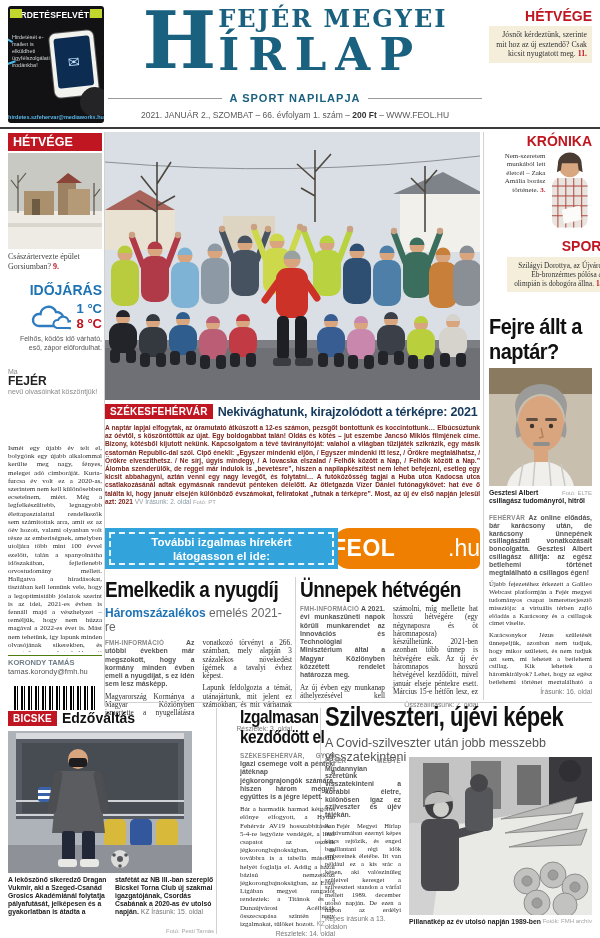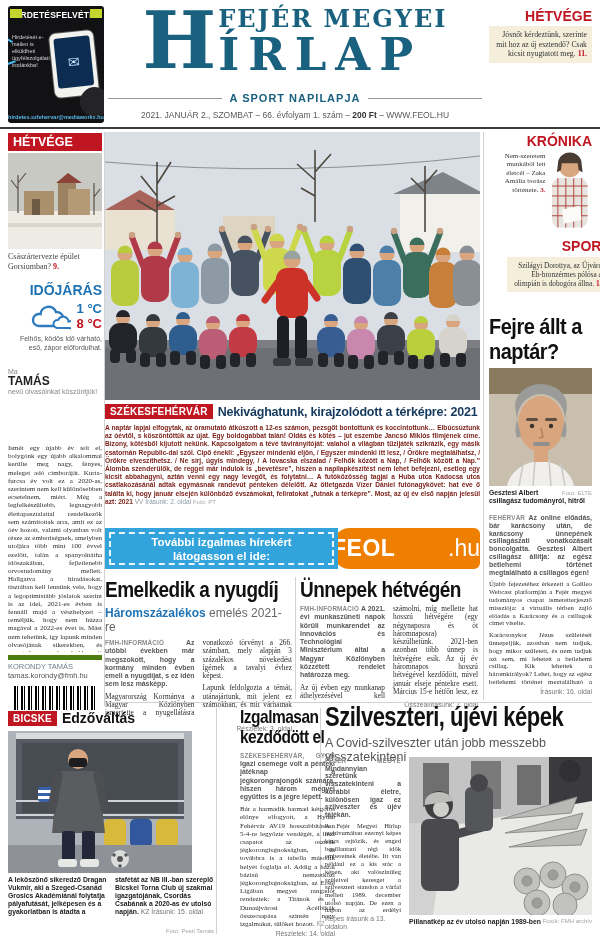--- a/index.html
+++ b/index.html
@@ -83,21 +83,21 @@
   .lr-weather .hi{color:#c01622;}
   .lr-weather .wdesc{font-family:"Liberation Sans",sans-serif;font-size:7px;line-height:8.6px;color:#555;margin-top:3px;}
   .lr-nameday{top:368px;}
   .lr-nameday .ma{font-size:7px;color:#888;font-family:"Liberation Sans",sans-serif;}
   .lr-nameday .nm{font-family:"Liberation Sans",sans-serif;font-weight:bold;font-size:12px;color:#222;line-height:13px;}
   .lr-nameday .nt{font-size:7px;color:#888;font-family:"Liberation Sans",sans-serif;}
   .lr-greet-h{top:408px;color:#1e73b4;font-family:"Liberation Sans",sans-serif;font-weight:bold;
               font-size:14.5px;line-height:16px;letter-spacing:-.3px;}
   .lr-greet-b{top:444px;font-size:7px;line-height:8.2px;text-align:justify;color:#2c2c2c;height:208px;overflow:hidden;}
   .lr-author{top:655px;font-family:"Liberation Sans",sans-serif;}
-  .lr-author .an{font-weight:normal;font-size:7.5px;color:#6d7d88;border-top:5px solid #4d7c0f;padding-top:2px;}
+  .lr-author .an{font-weight:bold;font-size:7.5px;color:#6d7d88;border-top:1px solid #4d7c0f;padding-top:2px;}
   .lr-author .ae{font-size:7.5px;color:#555;}
   .lr-barcode{top:684px;height:30px;background:#fff;}
   .lr-barcode .bars{margin:2px 6px;height:24px;
      background:repeating-linear-gradient(90deg,#000 0 2px,#fff 2px 3px,#000 3px 4px,#fff 4px 7px,#000 7px 9px,#fff 9px 10px,#000 10px 11px,#fff 11px 14px);}
 
   
   .main-photo{position:absolute;left:105px;top:132px;width:375px;height:268px;}
   .lead-label-row{position:absolute;left:105px;top:404px;width:375px;display:flex;align-items:center;gap:5px;}
   .story-label{background:#c01622;color:#fff;font-family:"Liberation Sans",sans-serif;font-weight:bold;
                font-size:10px;padding:2px 5px;letter-spacing:.2px;}
@@ -230,21 +230,21 @@
       <div class="tcol">
         <div class="lo">1 °C</div>
         <div class="hi">8 °C</div>
       </div>
     </div>
     <div class="wdesc">Felhős, ködös idő várható, eső, zápor előfordulhat.</div>
   </div>
 
   <div class="lr lr-nameday" style="position:absolute;">
     <div class="ma">Ma</div>
-    <div class="nm">TAMÁS</div>
+    <div class="nm">FEJÉR</div>
     <div class="nt">nevű olvasóinkat köszöntjük!</div>
   </div>
 
   <div class="lr lr-greet-b" style="position:absolute;">Ismét egy újabb év telt el, bolygónk egy újabb alkalommal kerülte meg nagy, fényes, meleget adó cimboráját. Kurta-furcsa év volt ez a 2020-as, szerintem nem kell különösebben ecsetelnem, miért. Még a legfelkészültebb, legnagyobb élettapasztalattal rendelkezők sem számítottak arra, amit ez az óév hozott, valami olyanban volt része az emberiségnek, amelyben utoljára több mint 100 évvel ezelőtt, talán a spanyolnátha időszakában, fejletlenebb orvostudomány mellett. Hallgatva a híradásokat, tisztában kell lennünk vele, hogy a legoptimistább jóslatok szerint is az idei, 2021-es évben is fennáll majd a vészhelyzet – reméljük, hogy nem húzza magával a 2022-es évet is. Mást nem tehetünk, így lapunk minden olvasójának sikerekben, és szeretetben gazdag boldog új esztendőt kíván!</div>
   <div class="lr lr-author" style="position:absolute;">
     <div class="an">KORONDY TAMÁS</div>
     <div class="ae">tamas.korondy@fmh.hu</div>
   </div>
   <div class="lr lr-barcode" style="position:absolute;">
     <div class="bars"></div>

